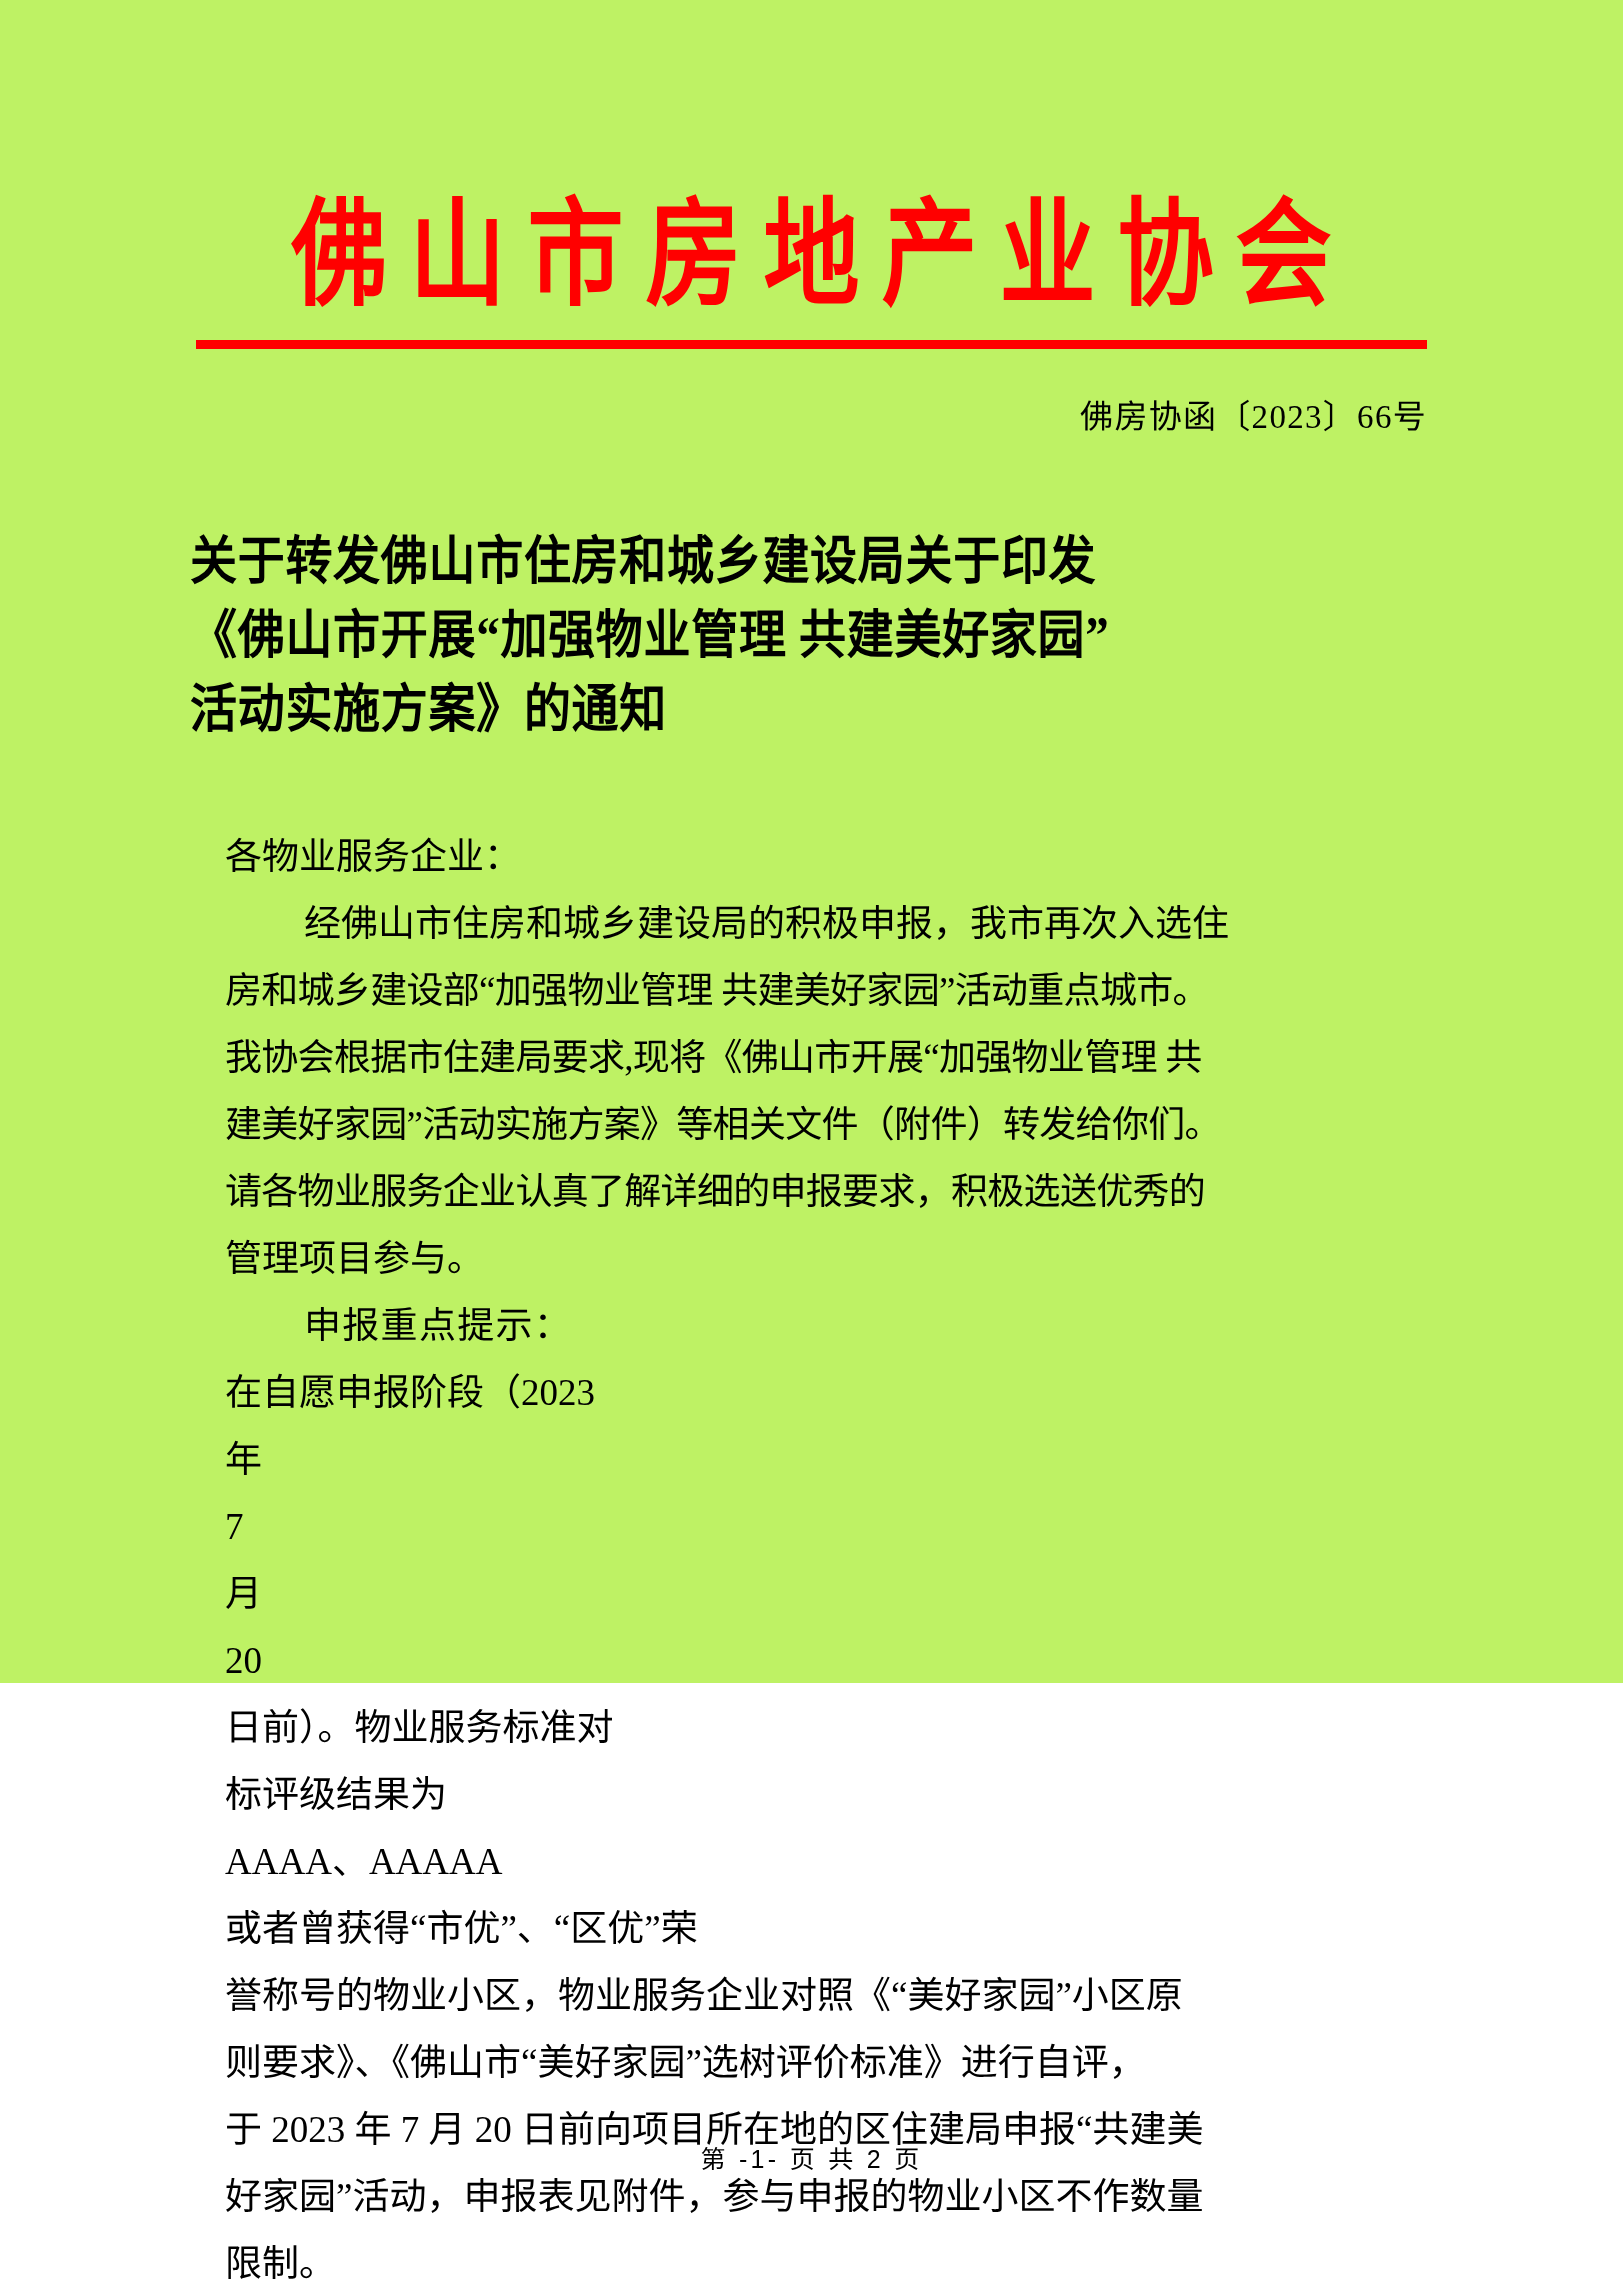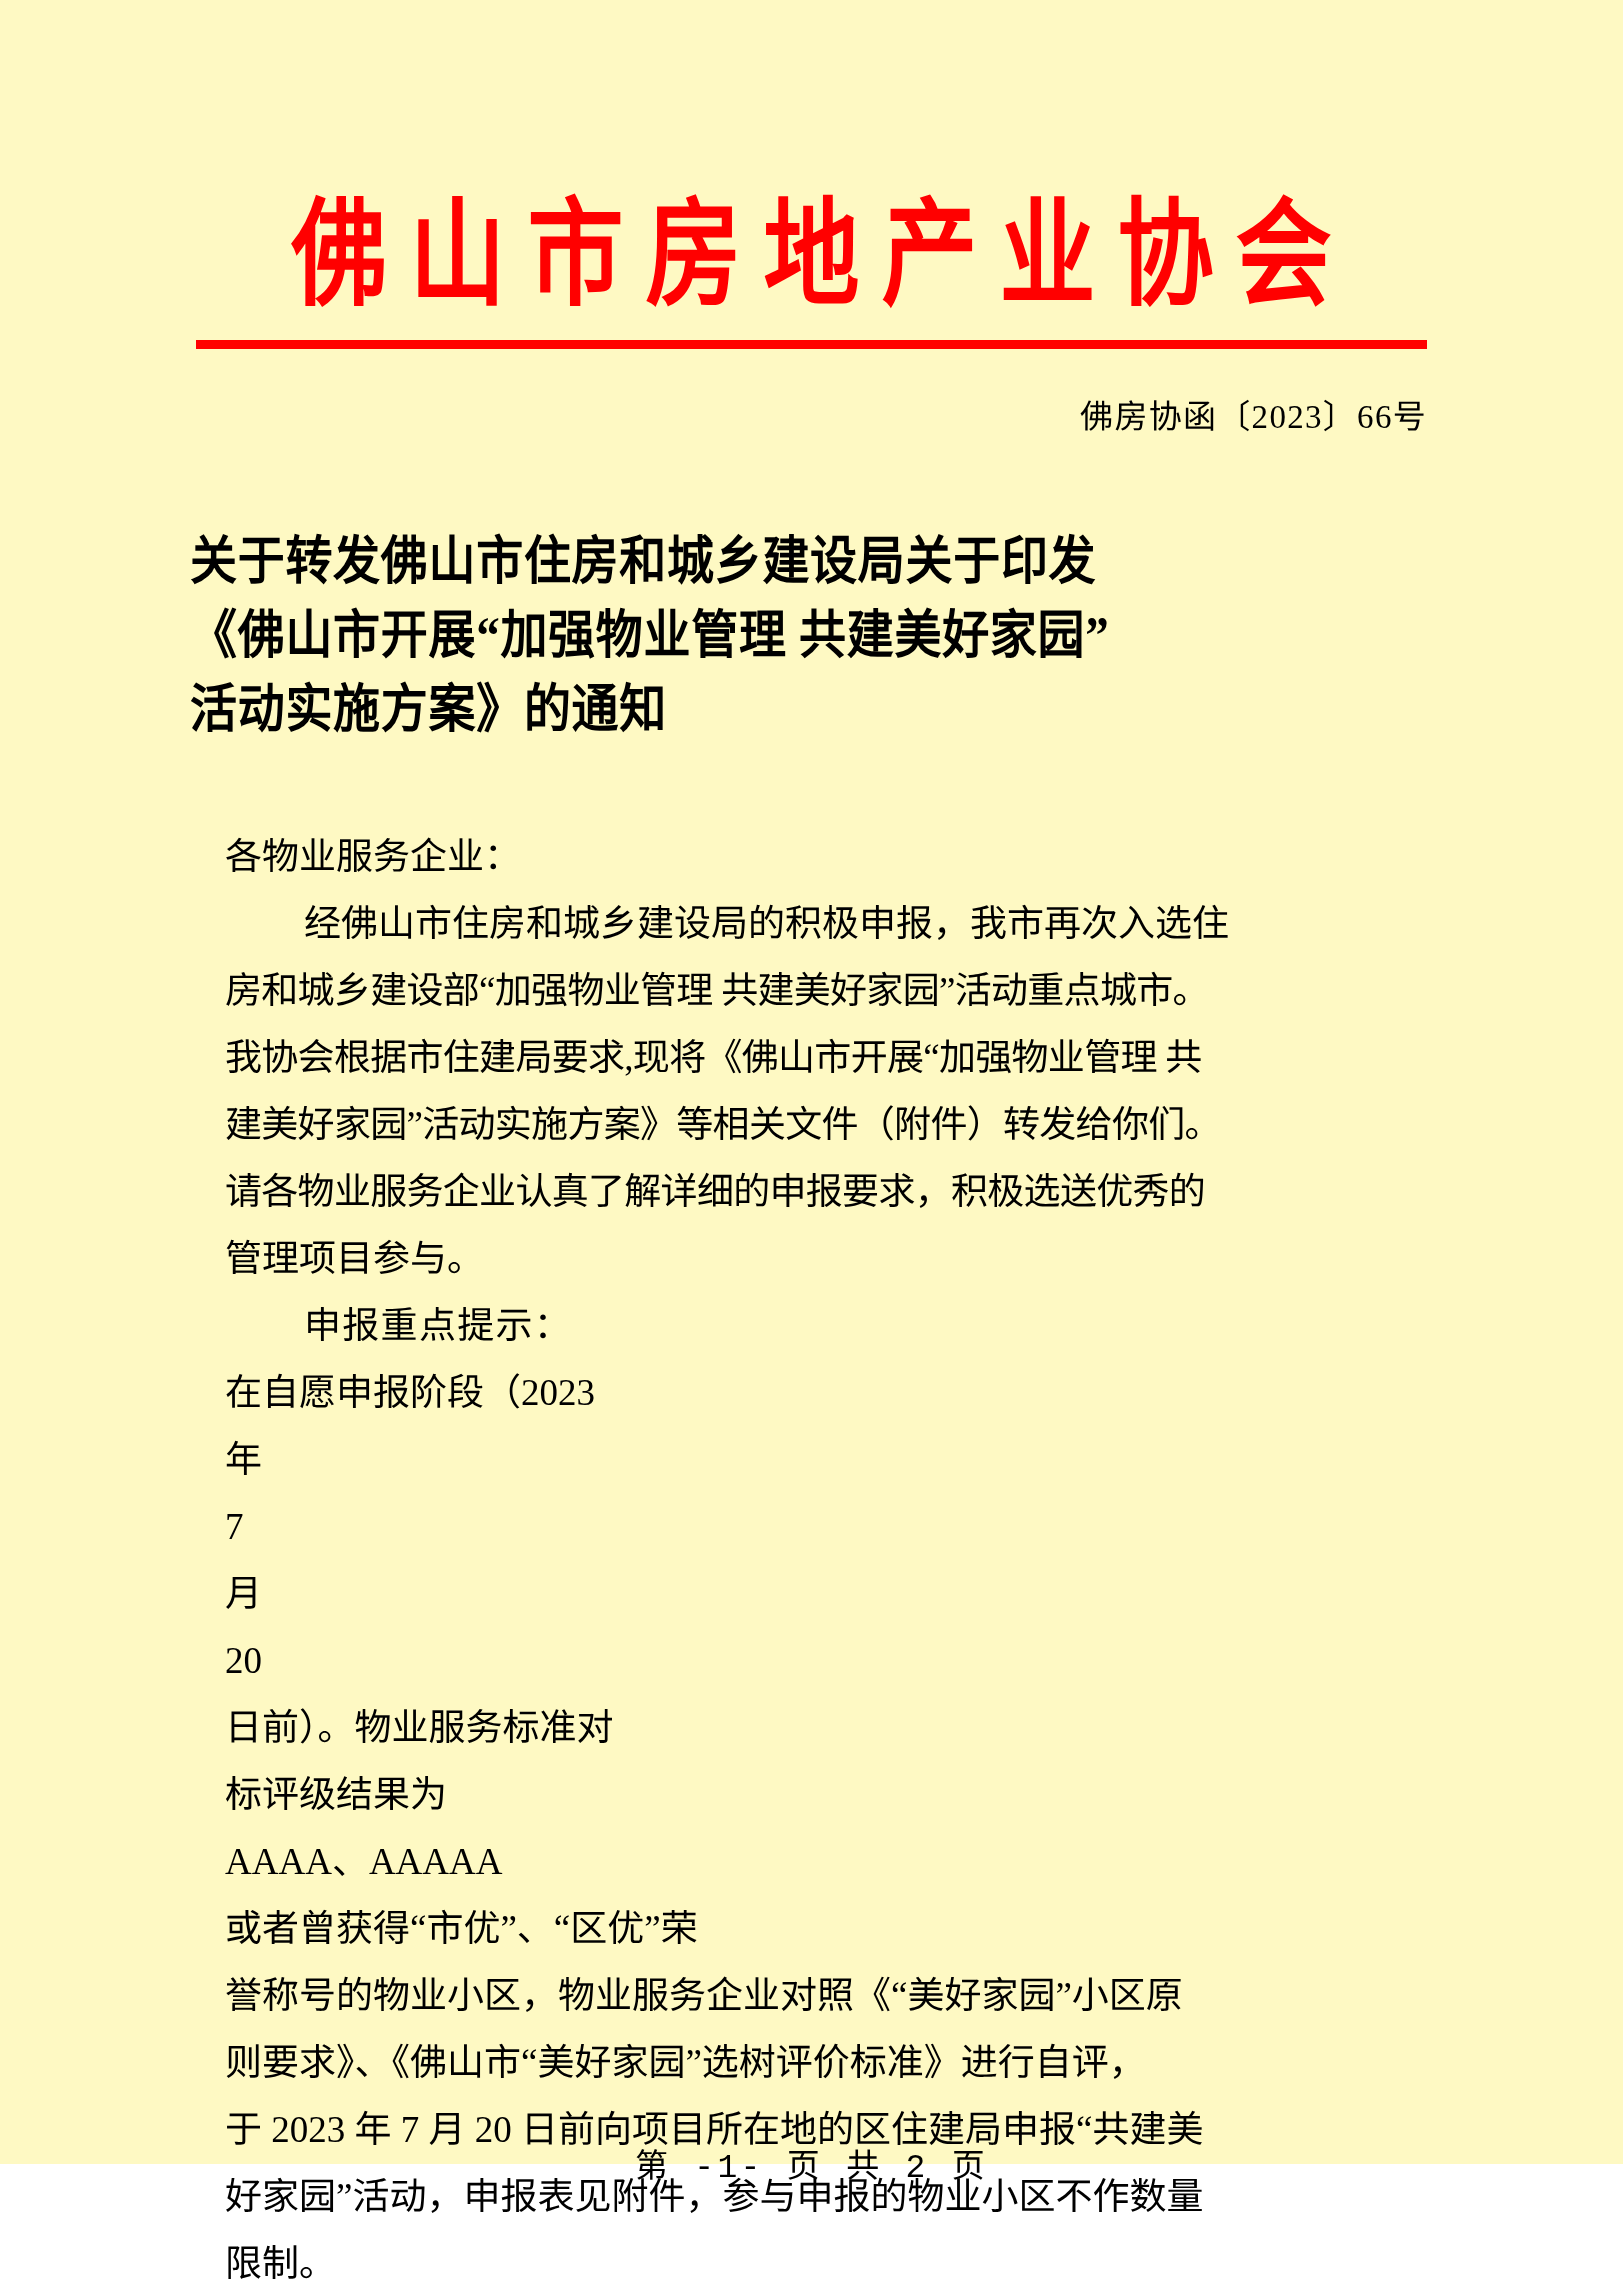--- a/index.html
+++ b/index.html
@@ -14,22 +14,22 @@
     position: relative;
     font-family: "Liberation Serif", "DejaVu Serif", serif;
     color: #000000;
     overflow: hidden;
   }
 
   .page {
     position: absolute;
     left: 0; top: 0;
     width: 1623px;
-    height: 2164px;
-    background: #fef9c3;
+    height: 1683px;
+    background: #bef264;
   }
 
   
   .letterhead {
     position: absolute;
     left: 196px;
     top: 187px;
     width: 1231px;
     height: 137px;
     display: flex;
@@ -121,22 +121,22 @@
 
   
   .footer {
     position: absolute;
     left: 0;
     top: 2139px;
     width: 1623px;
     text-align: center;
   }
   .footer-text {
-    font-family: Liberation Mono, monospace;
-    font-size: 33px;
+    font-family: Liberation Sans, sans-serif;
+    font-size: 25px;
     letter-spacing: 3.3px;
     color: #000;
     white-space: nowrap;
   }
 </style>
 </head>
 <body>
 
 <div class="page">
 

